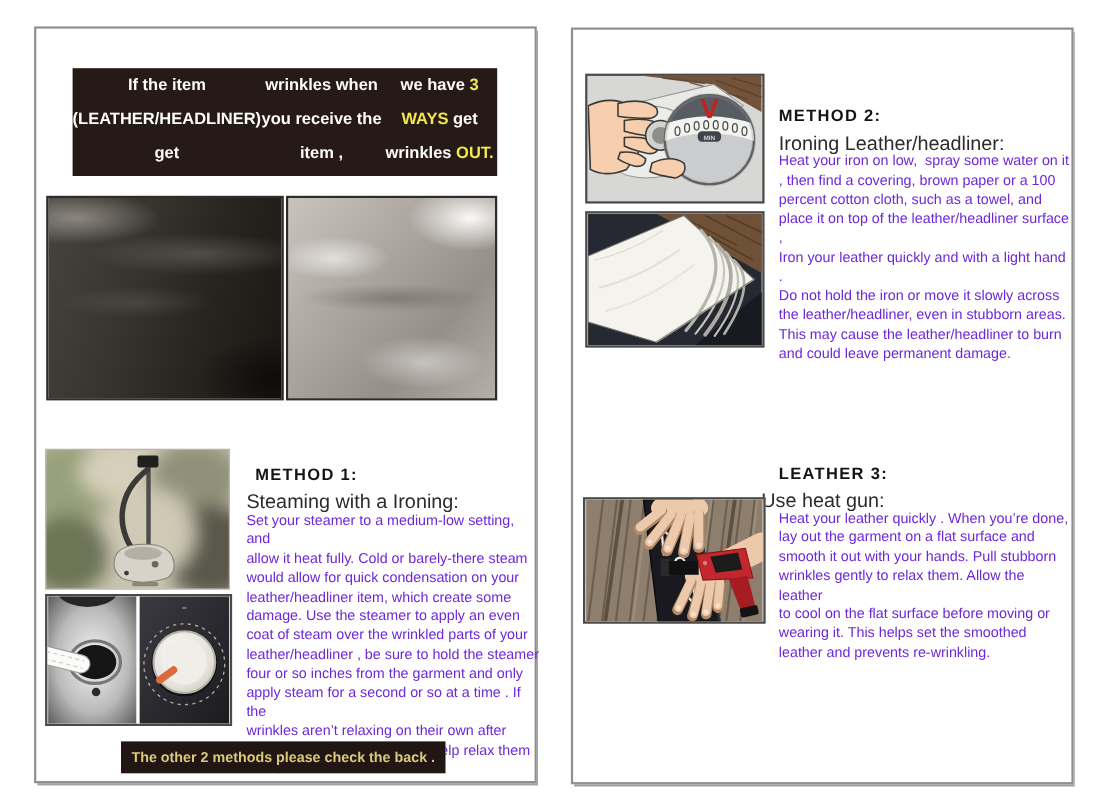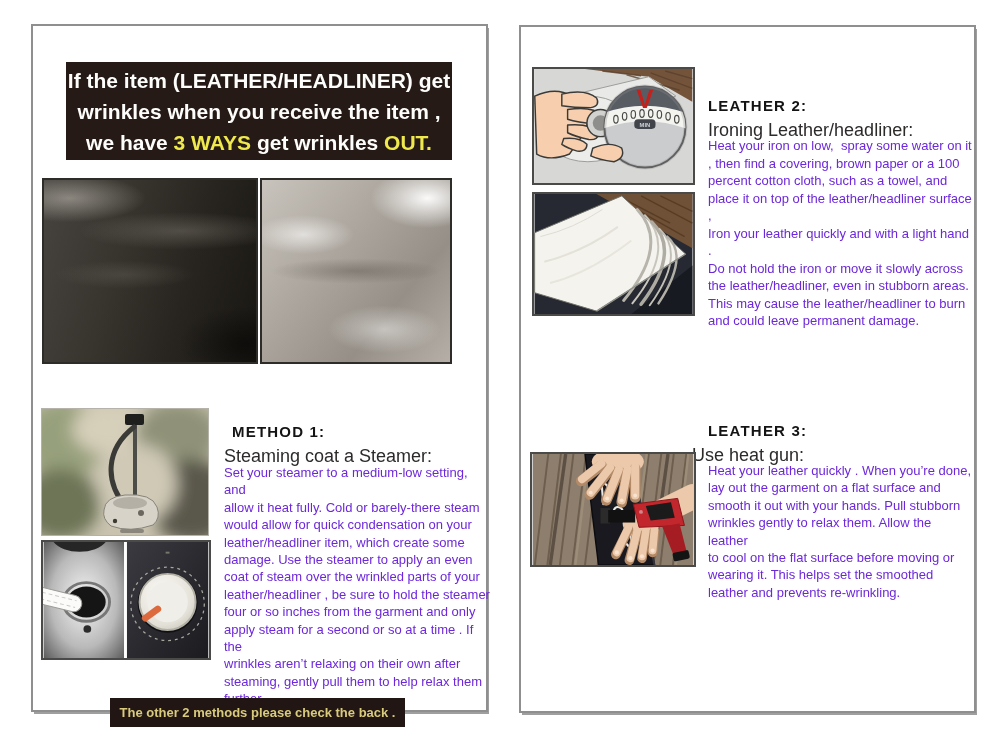--- a/index.html
+++ b/index.html
@@ -6,22 +6,22 @@
   .page{position:relative;width:1000px;height:737px;background:#ffffff;overflow:hidden;
         font-family:"Liberation Sans", sans-serif;color:#2d2a2a;}
   .panel{position:absolute;background:#ffffff;border:2px solid #8f8f8f;
          box-shadow:2px 3px 0 -1px rgba(80,80,80,0.55);}
   #left-panel{left:31px;top:24px;width:453px;height:684px;}
   #right-panel{left:519px;top:25px;width:453px;height:684px;}
   .abs{position:absolute;}
 
   
   .intro-banner{left:33px;top:36px;width:386px;height:98px;background:#251a15;
-    color:#fdfdfb;font-weight:bold;font-size:21px;line-height:31px;text-align:center;
-    display:flex;flex-direction:column;justify-content:center;}
+    color:#fdfdfb;font-weight:bold;font-size:15px;line-height:31px;text-align:center;
+    display:flex;flex-direction:row;justify-content:center;}
   .yellow{color:#f0e94e;}
 
   
   .leather{border:2px solid #2e2c29;}
   .leather-dark{left:9px;top:152px;width:212px;height:182px;
     background:
       radial-gradient(ellipse 60% 22% at 12% 10%, rgba(200,195,185,0.55), transparent 60%),
       radial-gradient(ellipse 75% 16% at 65% 28%, rgba(150,145,135,0.35), transparent 65%),
       radial-gradient(ellipse 55% 13% at 38% 52%, rgba(125,120,110,0.28), transparent 60%),
       radial-gradient(ellipse 45% 30% at 95% 90%, rgba(0,0,0,0.5), transparent 70%),
@@ -42,21 +42,21 @@
   #m1-sub{left:191px;top:420px;}
   #m1-body{left:191px;top:438px;width:266px;line-height:17.4px;}
   #m2-heading{left:187px;top:70px;}
   #m2-sub{left:187px;top:93px;}
   #m2-body{left:187px;top:110px;width:266px;line-height:17.5px;}
   #m3-heading{left:187px;top:395px;}
   #m3-sub{left:171px;top:418px;}
   #m3-body{left:187px;top:435px;width:266px;line-height:17.4px;}
 
   .footer-banner{left:77px;top:648px;width:295px;height:29px;background:#211613;
-    color:#d9cb7c;font-size:13px;font-weight:bold;text-align:center;line-height:29px;white-space:nowrap;margin-top:24px;}
+    color:#d9cb7c;font-size:13px;font-weight:bold;text-align:center;line-height:29px;white-space:nowrap;}
 
   
   .img-frame{border:2px solid #4a4a48;box-sizing:border-box;overflow:hidden;background:#ddd;}
   #steamer-photo{left:8px;top:382px;width:168px;height:128px;border:1px solid #b5b2a9;}
   #steamer-double{left:8px;top:514px;width:170px;height:120px;}
   #iron-illust{left:11px;top:40px;width:163px;height:118px;}
   #towel-illust{left:11px;top:165px;width:163px;height:124px;}
   #heatgun-photo{left:9px;top:425px;width:166px;height:115px;}
   .img-frame svg{display:block;}
 </style>
@@ -138,21 +138,21 @@
         <circle cx="128" cy="63" r="31" fill="#101014"></circle>
         <circle cx="128" cy="62" r="29" fill="url(#sdg3)" stroke="#b3b0a5" stroke-width="2"></circle>
         <circle cx="128" cy="62" r="21" fill="#efeee8"></circle>
         <g transform="rotate(-36 128 62)">
             <rect x="96" y="58.5" width="23" height="7" rx="3.5" fill="#dd6a3c"></rect>
           </g>
       </svg>
     </div>
 
     <div class="abs m-heading" id="m1-heading">METHOD 1:</div>
-    <div class="abs m-sub" id="m1-sub">Steaming coat a Steamer:</div>
+    <div class="abs m-sub" id="m1-sub">Steaming with a Ironing:</div>
     <div class="abs m-body" id="m1-body">Set your steamer to a medium-low setting, and
 allow it heat fully. Cold or barely-there steam
 would allow for quick condensation on your
 leather/headliner item, which create some
 damage. Use the steamer to apply an even
 coat of steam over the wrinkled parts of your
 leather/headliner , be sure to hold the steamer
 four or so inches from the garment and only
 apply steam for a second or so at a time . If the
 wrinkles aren’t relaxing on their own after
@@ -230,21 +230,21 @@
           <path d="M 106 16 Q 140 52 92 110" stroke="#b7b5ab" stroke-width="3"></path>
           <path d="M 114 22 Q 147 56 101 113" stroke="#c8c6bc" stroke-width="2"></path>
           <path d="M 121 29 Q 152 59 110 114" stroke="#aeaca2" stroke-width="3.5"></path>
           <path d="M 129 36 Q 157 62 119 115" stroke="#c2c0b6" stroke-width="2"></path>
           <path d="M 137 44 Q 160 64 128 113" stroke="#b2b0a6" stroke-width="2.5"></path>
         </g>
         <path d="M 156 62 L 64 121" stroke="#8f8f89" stroke-width="1.5"></path>
       </svg>
     </div>
 
-    <div class="abs m-heading" id="m2-heading">LEATHER 2:</div>
+    <div class="abs m-heading" id="m2-heading">METHOD 2:</div>
     <div class="abs m-sub" id="m2-sub">Ironing Leather/headliner:</div>
     <div class="abs m-body" id="m2-body">Heat your iron on low,&nbsp; spray some water on it
 , then find a covering, brown paper or a 100
 percent cotton cloth, such as a towel, and
 place it on top of the leather/headliner surface ,
 Iron your leather quickly and with a light hand .
 Do not hold the iron or move it slowly across
 the leather/headliner, even in stubborn areas.
 This may cause the leather/headliner to burn
 and could leave permanent damage.</div>

